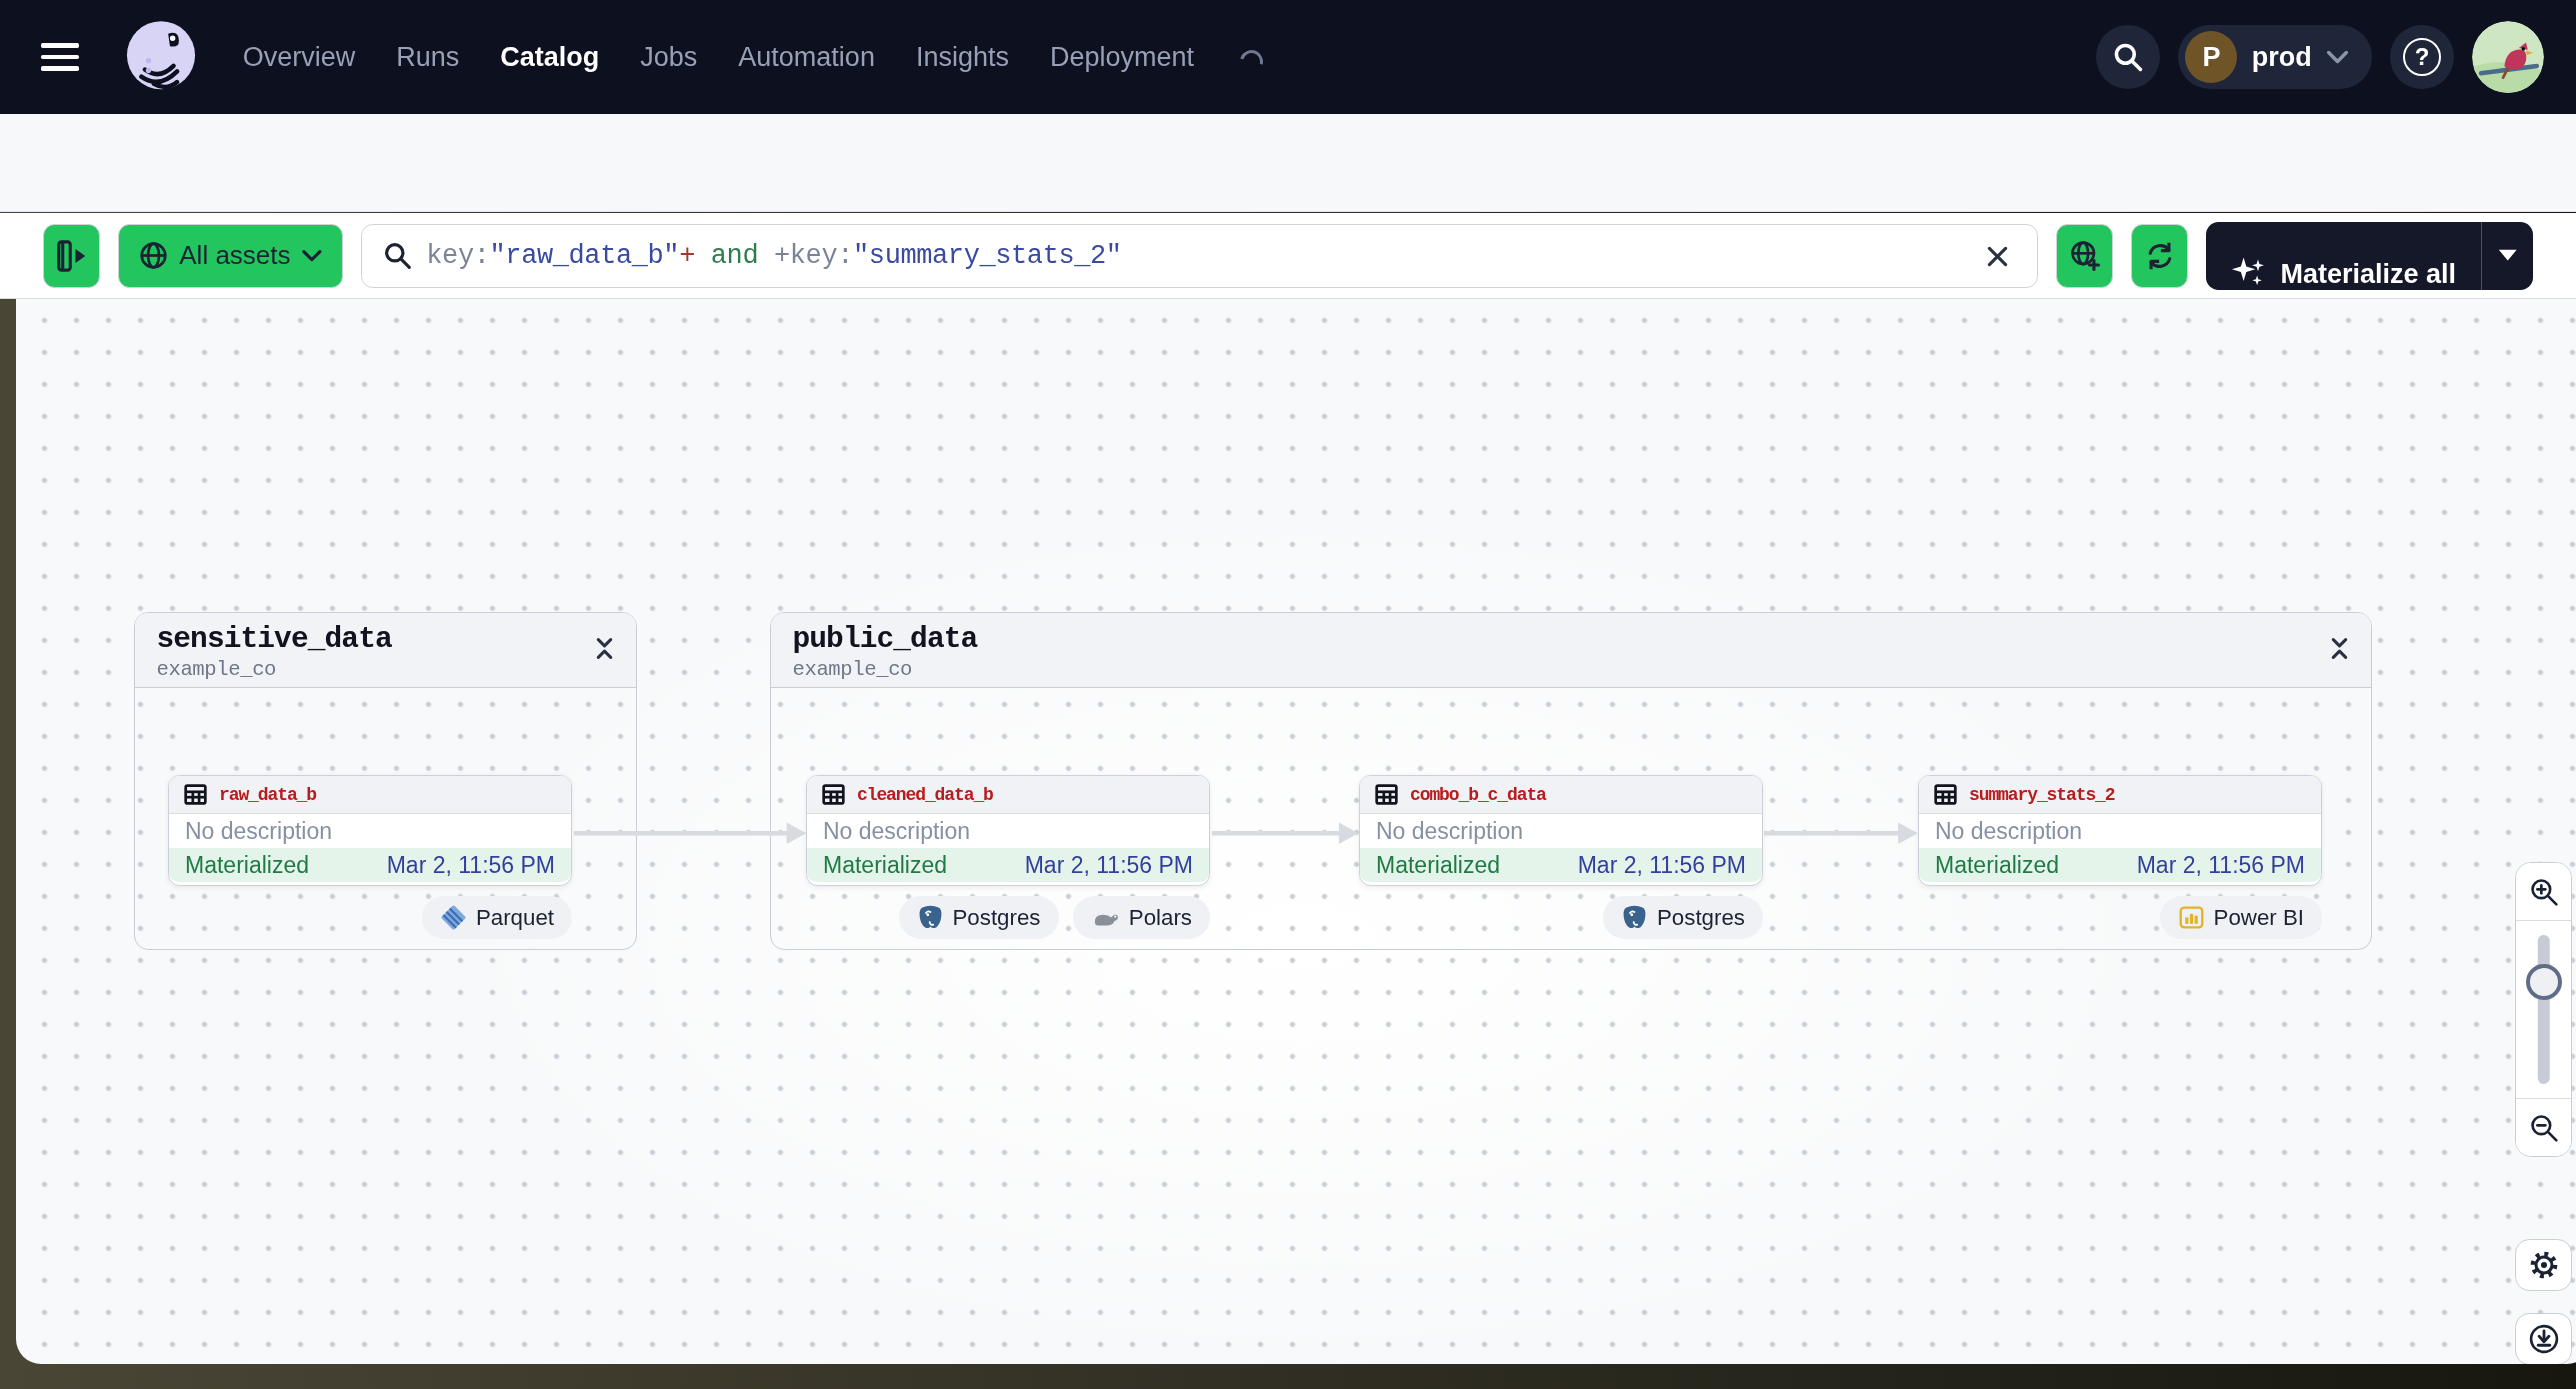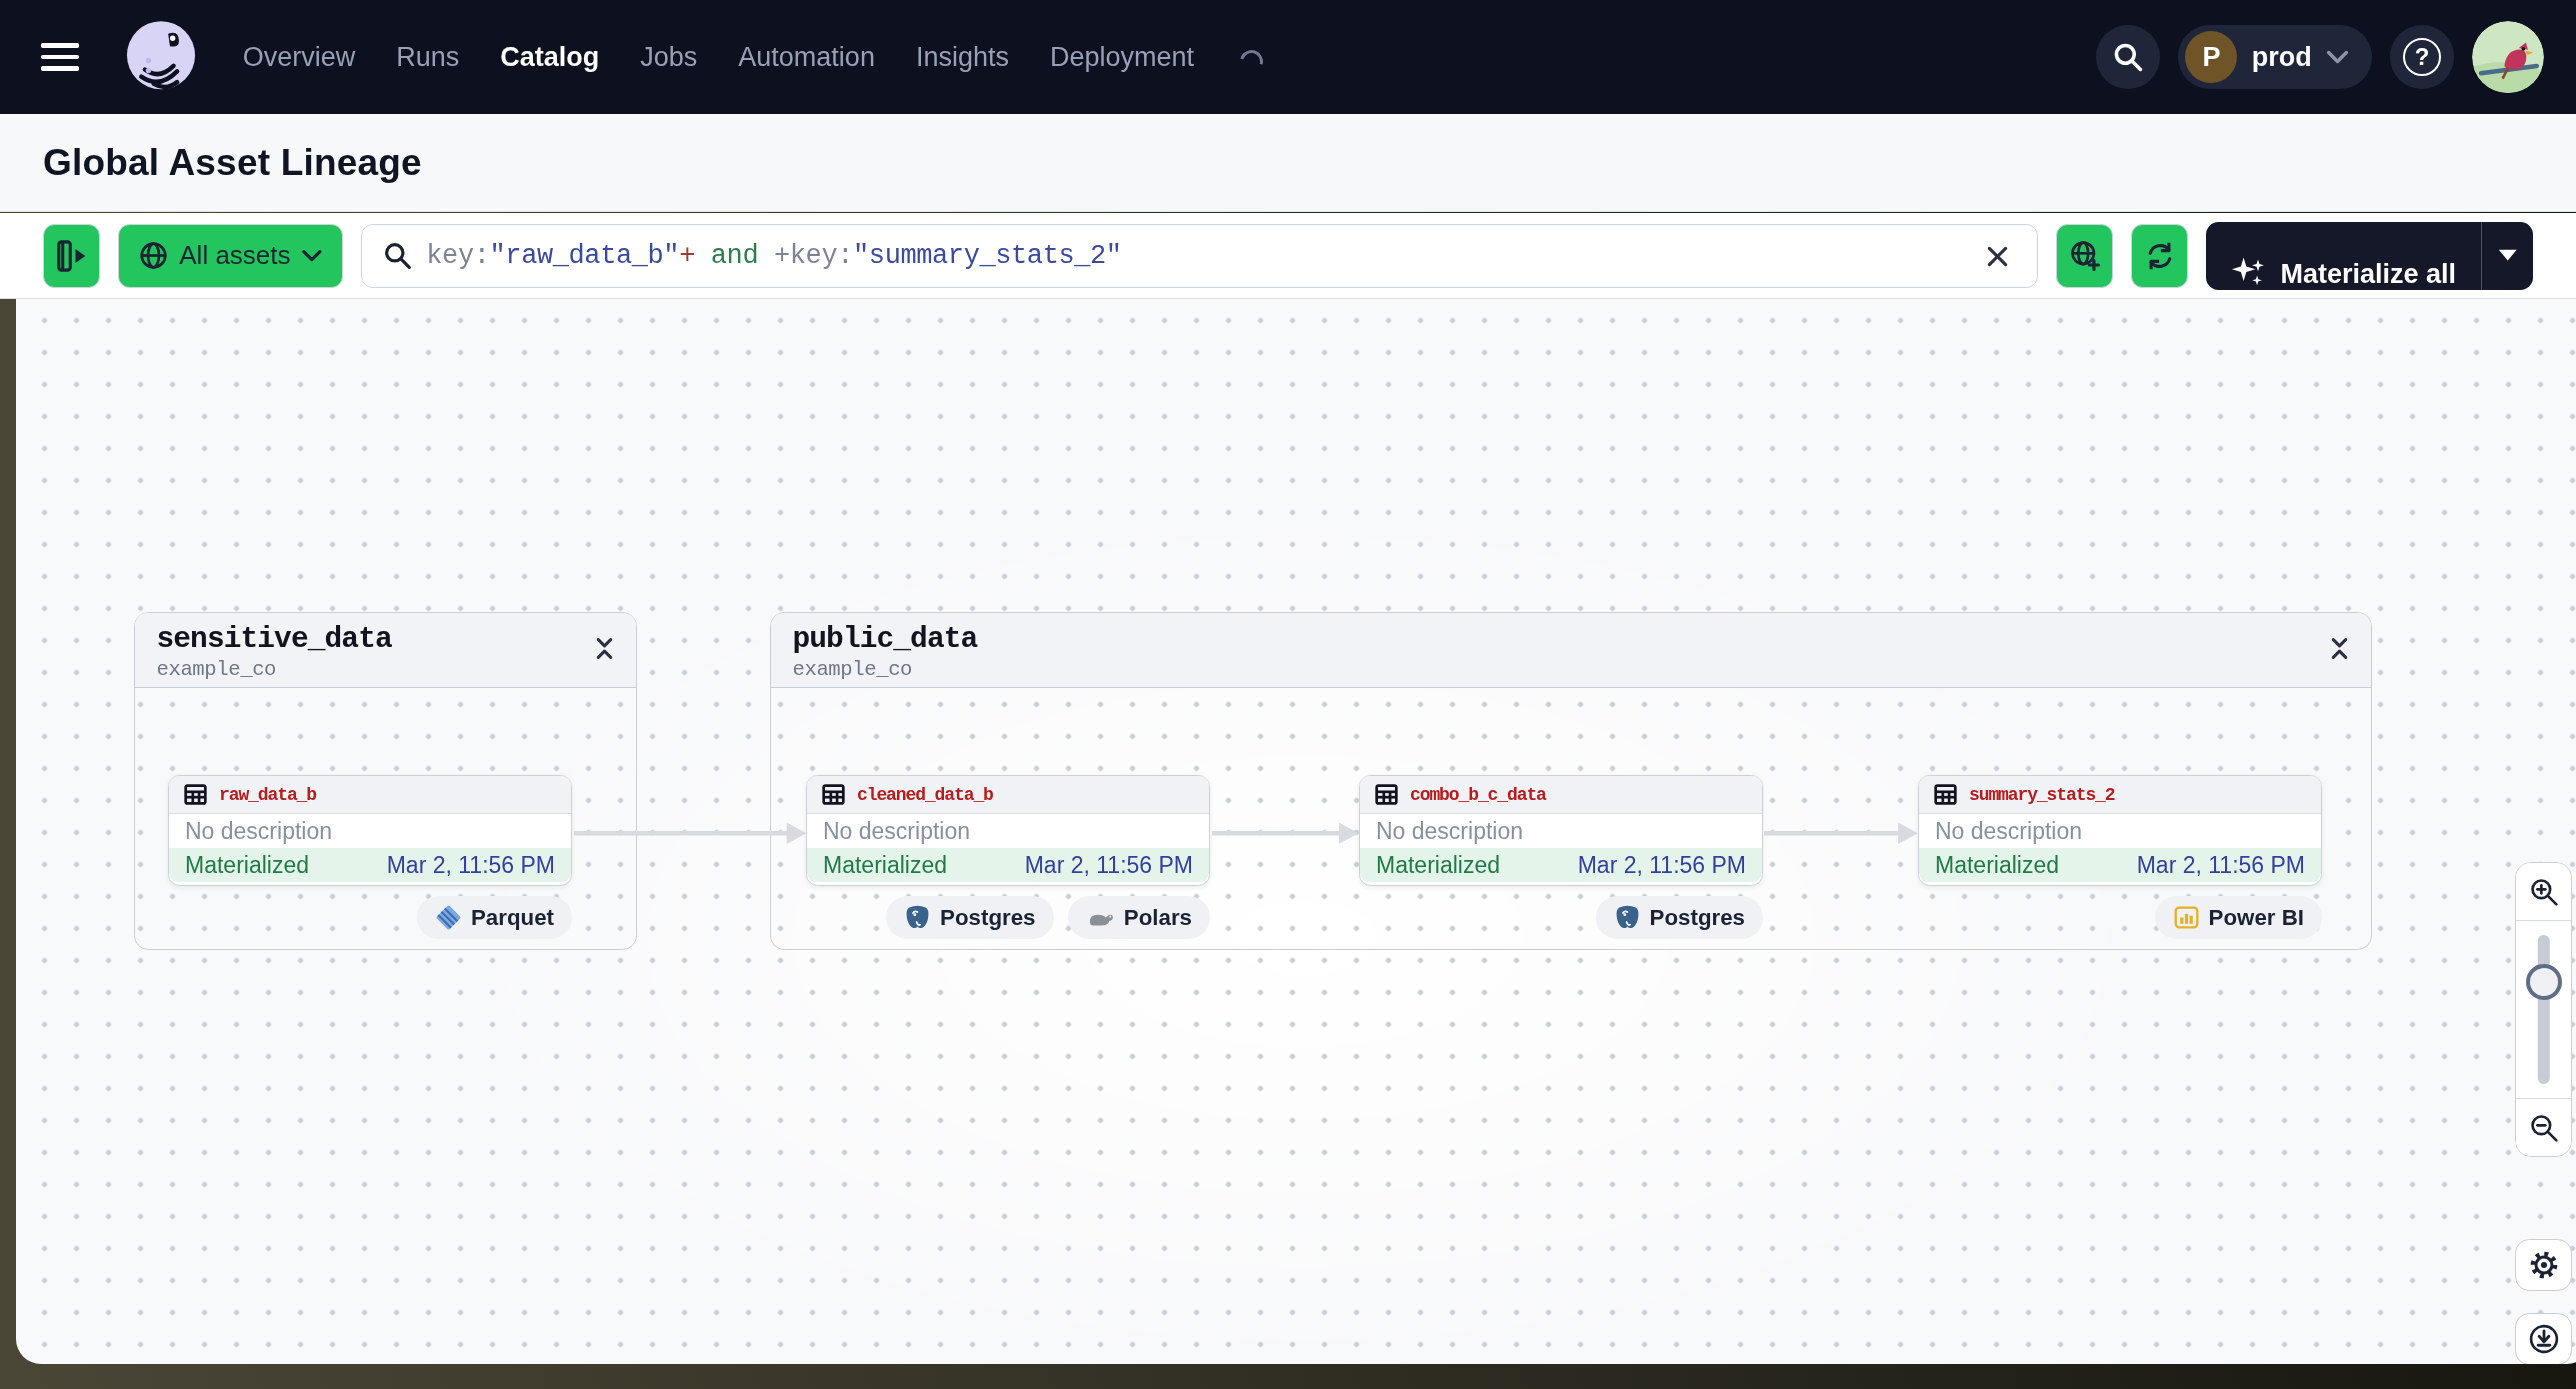--- a/index.html
+++ b/index.html
@@ -138,21 +138,21 @@
   }
   .status-label { font-size:23px; color:#1f7a46; }
   .status-date { font-size:23px; color:#333f9e; }
 
   .tag-row {
     position:absolute; top:597px; height:43px; z-index:3;
     display:flex; justify-content:flex-end; gap:14.3px;
   }
   .tag-pill {
     height:43px; border-radius:21.5px; background:#eff1f4; display:flex; align-items:center;
-    gap:9px; padding:0 18px; font-size:22.3px; font-weight:700; color:#1b2233; cursor:pointer;
+    gap:9px; padding:0 18px; font-size:22.3px; font-weight:400; color:#1b2233; cursor:pointer;
   }
 
   
   .zoom-panel {
     position:absolute; left:2499px; top:563px; width:57px; z-index:10;
     background:#fff; border:1.8px solid #c9cdd5; border-radius:16px; overflow:hidden;
   }
   .zoom-btn { height:57px; display:flex; align-items:center; justify-content:center; cursor:pointer; background:#fff; }
   .zoom-mid { height:179px; border-top:1.8px solid #d8dbe0; border-bottom:1.8px solid #d8dbe0; position:relative; }
   .zoom-track { position:absolute; left:50%; transform:translateX(-50%); top:14.3px; bottom:14.3px; width:12.5px; border-radius:6.3px; background:#c6cbd4; }
@@ -228,21 +228,20 @@
         <path d="M52 30 l8 -6 l2 8 z" fill="#c0355a"></path>
         <circle cx="57" cy="31" r="2" fill="#111"></circle>
         <path d="M60 33 l8 2 l-7 3 z" fill="#e8a63c"></path>
         <path d="M40 52 l-6 12" stroke="#8a4a2a" stroke-width="3"></path>
       </svg>
     </div>
   </div>
 </div>
 
 <div class="page-header">
-  <h1 class="page-title">Global Asset Lineage</h1>
 </div>
 
 <div class="toolbar">
   <div class="tool-btn square">
     <svg width="30" height="34" viewBox="0 0 34 38">
       <rect x="2" y="3" width="13" height="32" rx="3" fill="none" stroke="#1b2233" stroke-width="3.5"></rect>
       <line x1="6.5" y1="3" x2="6.5" y2="35" stroke="#1b2233" stroke-width="3.5"></line>
       <path d="M21 11 L32 19 L21 27 Z" fill="#1b2233"></path>
     </svg>
   </div>

